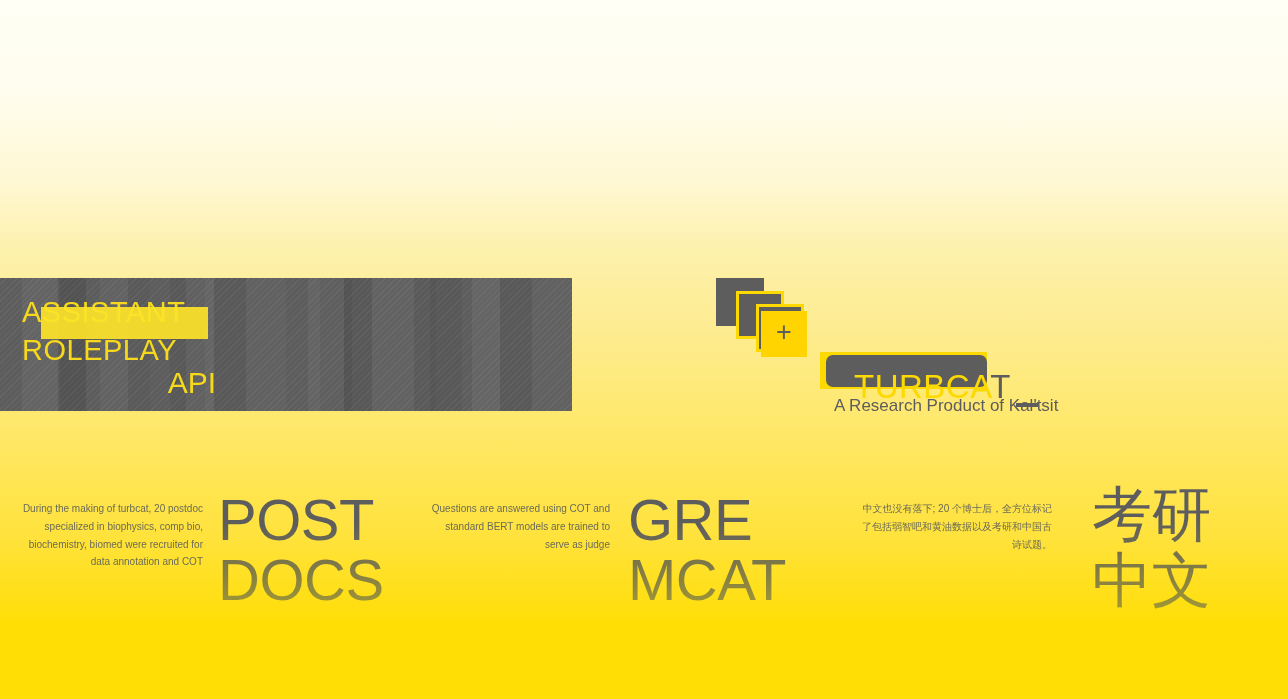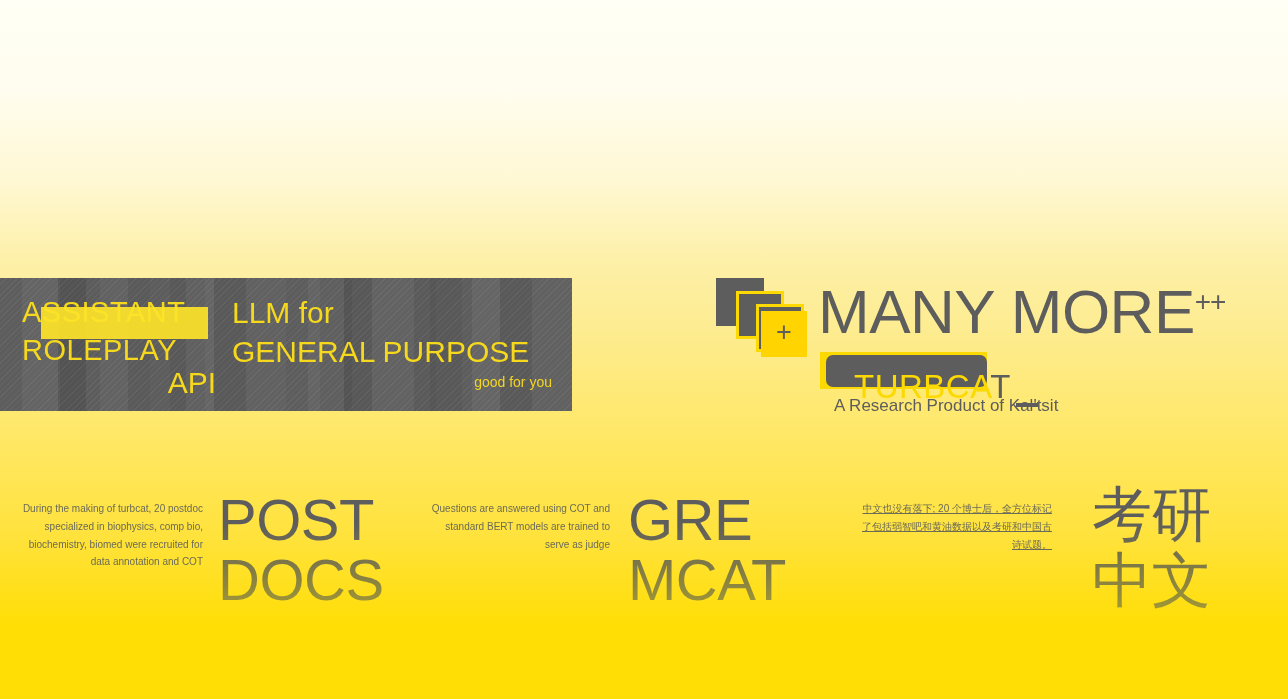--- a/index.html
+++ b/index.html
@@ -271,21 +271,21 @@
   #col1 .desc { position: absolute; left: 8px; top: 4px; width: 195px; }
   #col1 .head { position: absolute; left: 218px; top: -6px; }
 
   
   #col2 { left: 420px; width: 390px; }
   #col2 .desc { position: absolute; left: 0px; top: 4px; width: 190px; }
   #col2 .head { position: absolute; left: 208px; top: -6px; }
 
   
   #col3 { left: 860px; width: 420px; }
-  #col3 .desc { position: absolute; left: 0px; top: 4px; width: 192px; line-height: 18px; text-decoration: underline; }
+  #col3 .desc { position: absolute; left: 0px; top: 4px; width: 192px; line-height: 18px; }
   #col3 .head { position: absolute; left: 208px; top: -14px; font-size: 60px; line-height: 66px; margin-left: 24px; }
 </style>
 </head>
 <body>
 
 <div id="poster">
 
   <div class="banner">
     <div class="banner-bldgs"></div>
     <div class="banner-hatch2"></div>
@@ -298,36 +298,30 @@
   </div>
 
   <div class="hl-block"></div>
 
   <div class="banner-col-a">
     <span class="sp1">x</span>
   </div>
 
   <div class="api-label">API</div>
 
-  <div class="banner-right">
-    <span class="big1">LLM for</span>
-    <span class="big2">GENERAL PURPOSE</span>
-    <span class="small">good for you</span>
-  </div>
 
   <div class="squares">
     <div class="sq s1"></div>
     <div class="sq s2"></div>
     <div class="sq s3"></div>
     <div class="sq s4">
       <span class="plus">+</span>
     </div>
   </div>
 
-  <div class="manymore"><span>MANY MORE</span><span class="sup">++</span></div>
 
   <div class="turb-wrap">
     <div class="turb-yellow"></div>
     <div class="turb-dark"></div>
     <div class="turb-word"><span class="inbox">TURBCA</span><span>T</span></div>
     <div class="turb-sub">A Research Product of Kal'tsit</div>
     <div class="turb-dash"></div>
   </div>
 
   <div class="col" id="col1">

